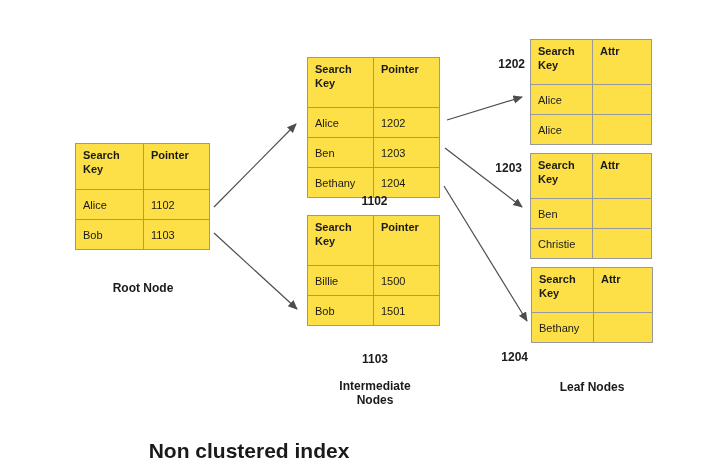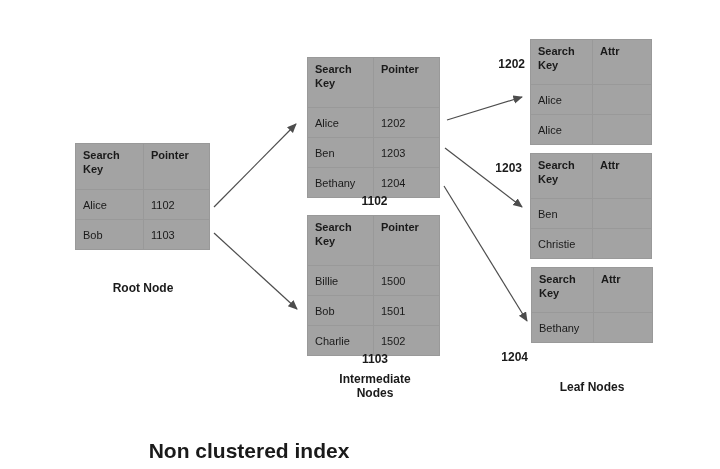--- a/index.html
+++ b/index.html
@@ -14,21 +14,21 @@
     width: 720px;
     height: 469px;
     background: #ffffff;
     overflow: hidden;
   }
   .abs { position: absolute; }
 
   table.node-table {
     border-collapse: collapse;
     table-layout: fixed;
-    background: #a3a3a3;
+    background: #fde047;
     padding-left: 36px;
   }
   table.node-table th,
   table.node-table td {
     border: 1px solid #999999;
     font-size: 11px;
     text-align: left;
     overflow: hidden;
     white-space: normal;
   }
@@ -164,29 +164,25 @@
       </thead>
       <tbody>
         <tr>
           <td>Billie</td>
           <td>1500</td>
         </tr>
         <tr>
           <td>Bob</td>
           <td>1501</td>
         </tr>
-        <tr>
-          <td>Charlie</td>
-          <td>1502</td>
-        </tr>
       </tbody>
     </table>
   <div class="node-label abs" style="left:285px; top:352px; width:180px;">
     <div>1103</div>
-    <div style="width:92px; margin:5px auto;">Intermediate Nodes</div>
+    <div style="width:92px; margin:12px auto;">Intermediate Nodes</div>
   </div>
 
   <div class="pointer-label abs" style="left:477px; top:57px; width:48px;">1202</div>
   <table class="node-table tbl-leaf abs" style="left:530px; top:39px;">
     <colgroup>
         <col class="c1">
         <col class="c2">
       </colgroup>
   <thead>
         <tr>

